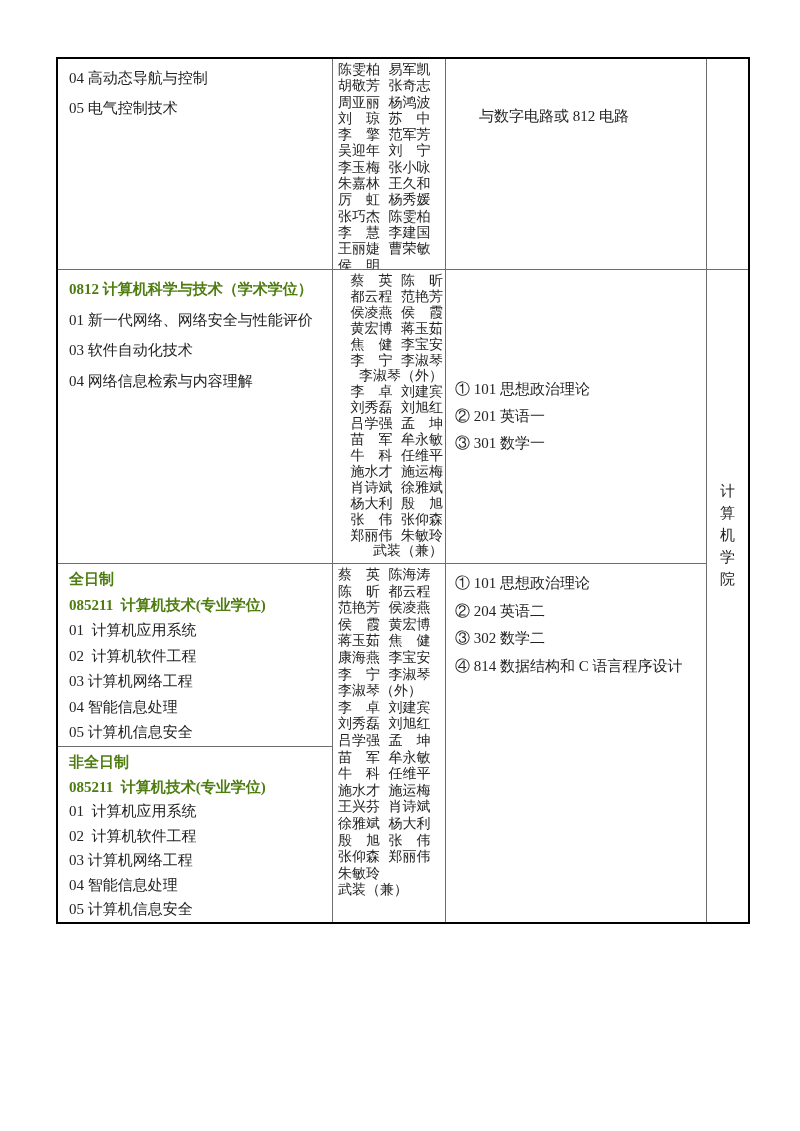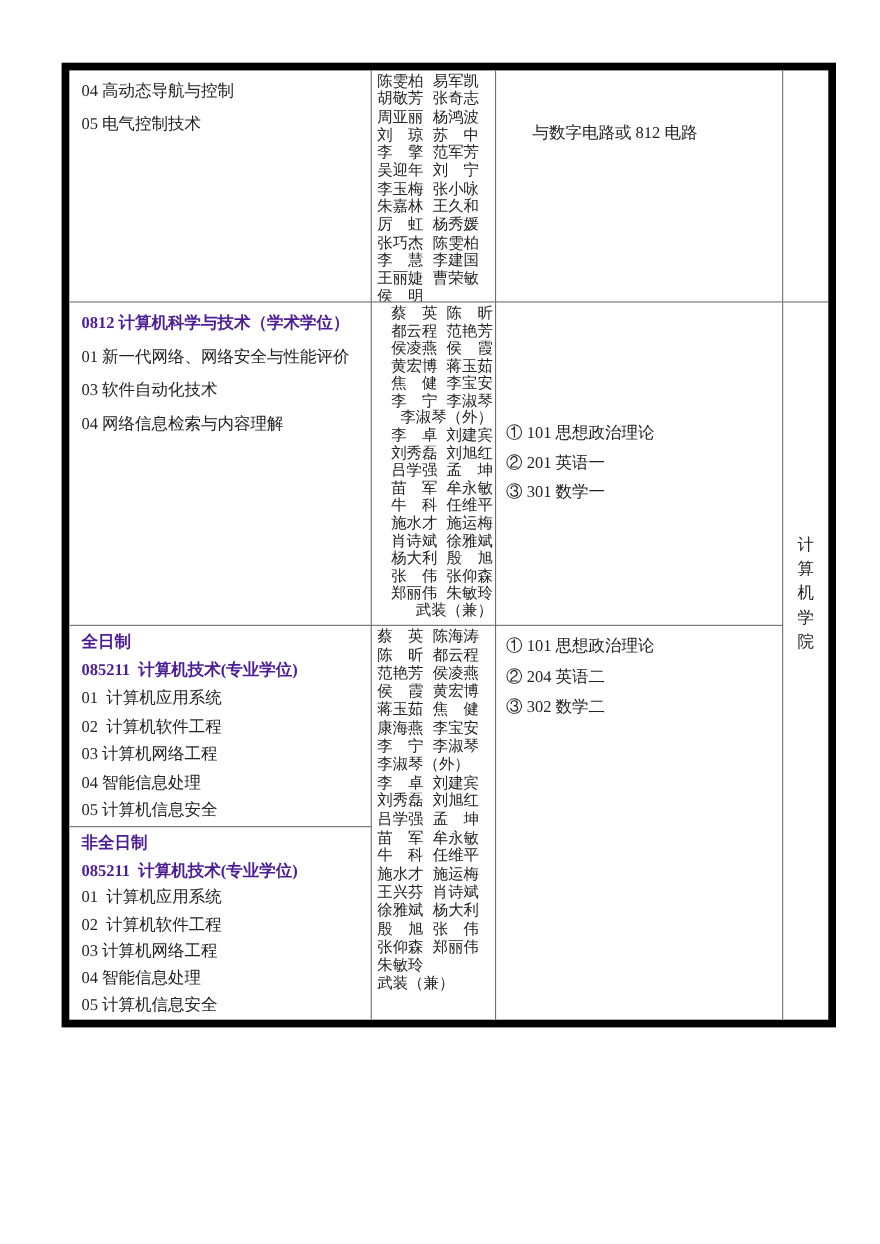--- a/index.html
+++ b/index.html
@@ -16,21 +16,21 @@
     color: #232323;
     overflow: hidden;
   }
   .admissions-table {
     position: absolute;
     left: 56px;
     top: 57px;
     display: grid;
     grid-template-columns: 275px 113px 261px 41px;
     grid-template-rows: 211px 294px 183px 175px;
-    border: 7px solid #000000;
+    border: 2px solid #000000;
   }
   .cell {
     box-sizing: border-box;
     overflow: hidden;
   }
   .br { border-right: 1px solid #6e6e6e; }
   .bb { border-bottom: 1px solid #6e6e6e; }
 
   .col1 { grid-column: 1; }
   .col2 { grid-column: 2; }
@@ -44,21 +44,21 @@
   .rowspan234 { grid-row: 2 / span 3; }
 
   
   .col1 { padding: 4px 5px 0 11px; font-size: 15px; }
   .col1 .line { white-space: pre-wrap; }
   .row1.col1 .line { line-height: 30px; }
   .row2.col1 .line { line-height: 30.5px; }
   .row3.col1 .line { line-height: 25.5px; }
   .row4.col1 .line { line-height: 24.5px; }
   .row3.col1, .row4.col1 { padding-top: 3px; }
-  .bold { font-weight: bold; color: #4c1d95; }
+  .bold { font-weight: bold; color: #4d7c0f; }
 
   
   .col2 { padding: 3px 2px 0 5px; font-size: 14px; font-family: Liberation Mono, monospace; }
   .col2 .line { white-space: pre-wrap; }
   .row1.col2 .line { line-height: 16.3px; }
   .row2.col2 .line { line-height: 15.9px; text-align: right; }
   .row2.col2 { padding-top: 4px; }
   .rowspan34.col2 .line { line-height: 16.6px; }
 
   
@@ -195,20 +195,21 @@
         <div class="line">殷　旭 张　伟</div>
         <div class="line">张仰森 郑丽伟</div>
         <div class="line">朱敏玲</div>
         <div class="line">武装（兼）</div>
       </div>
 
     <div class="cell col3 rowspan34 br">
         <div class="line">① 101 思想政治理论</div>
         <div class="line">② 204 英语二</div>
         <div class="line">③ 302 数学二</div>
+        <div class="line">④ 814 数据结构和 C 语言程序设计</div>
       </div>
 
     <div class="cell col1 row4 br">
       <div class="line bold">非全日制</div>
       <div class="line bold">085211  计算机技术(专业学位)</div>
       <div>
           <div class="line">01  计算机应用系统</div>
           <div class="line">02  计算机软件工程</div>
           <div class="line">03 计算机网络工程</div>
           <div class="line">04 智能信息处理</div>

